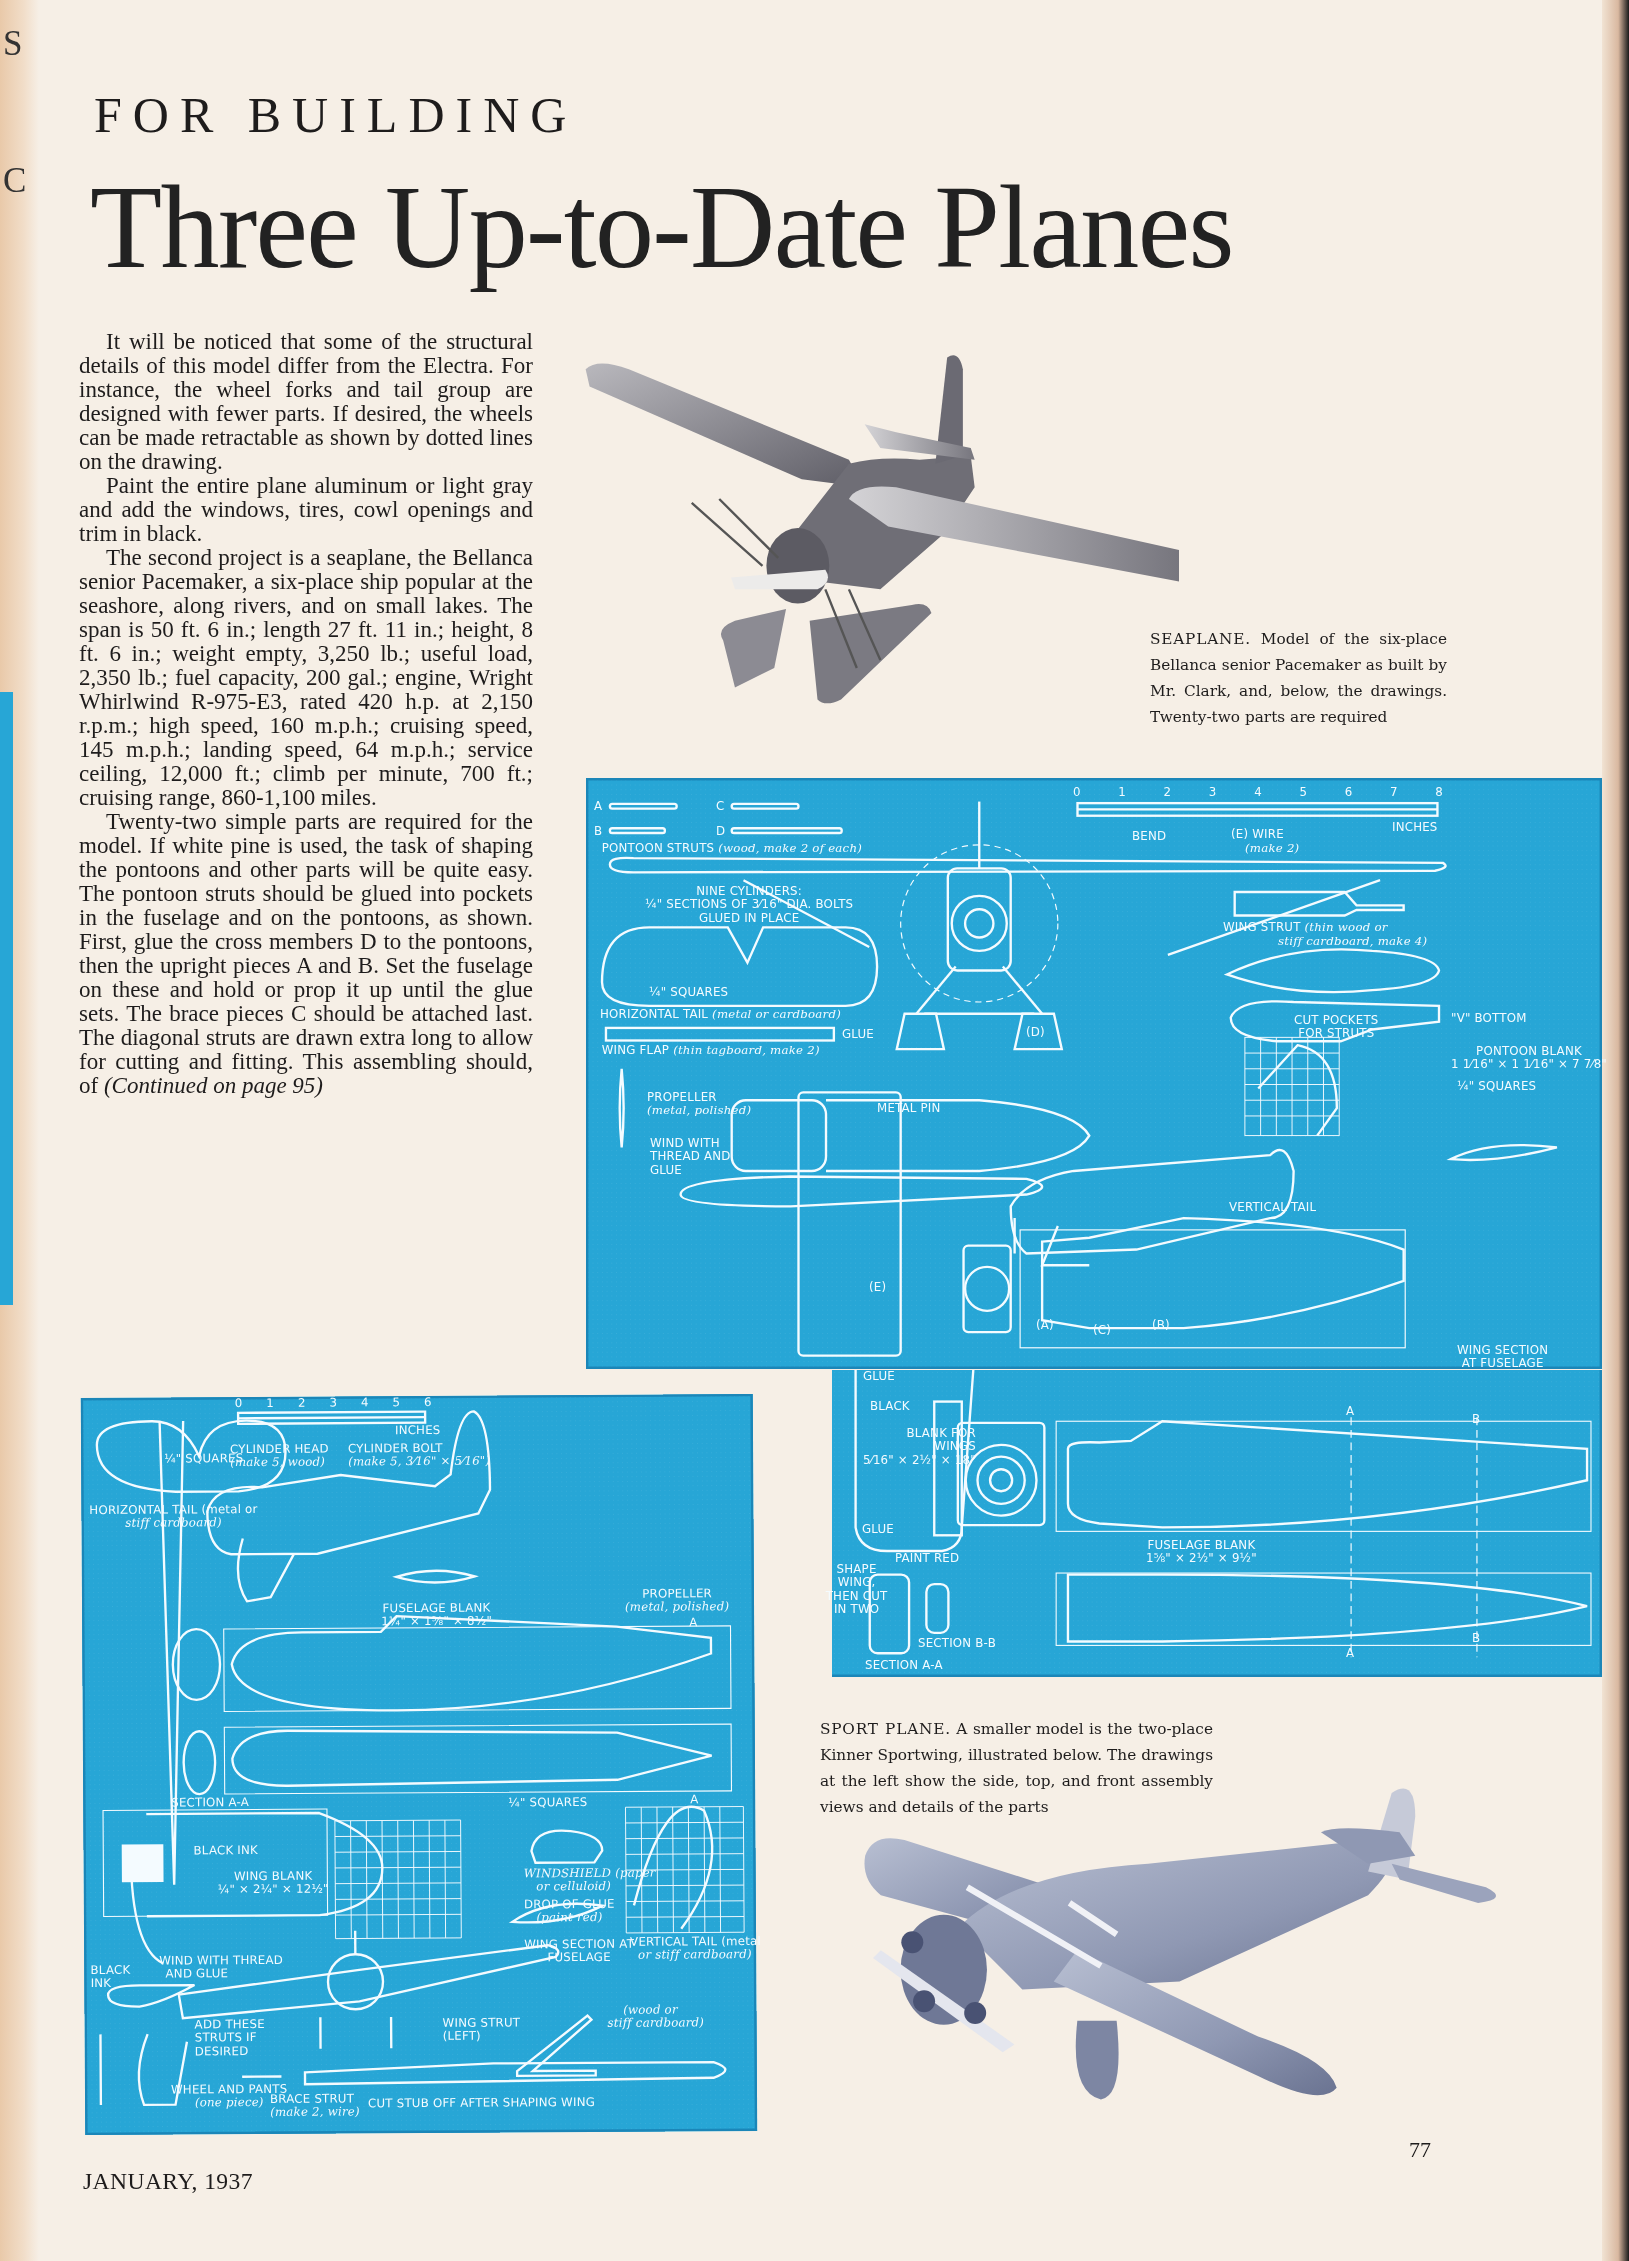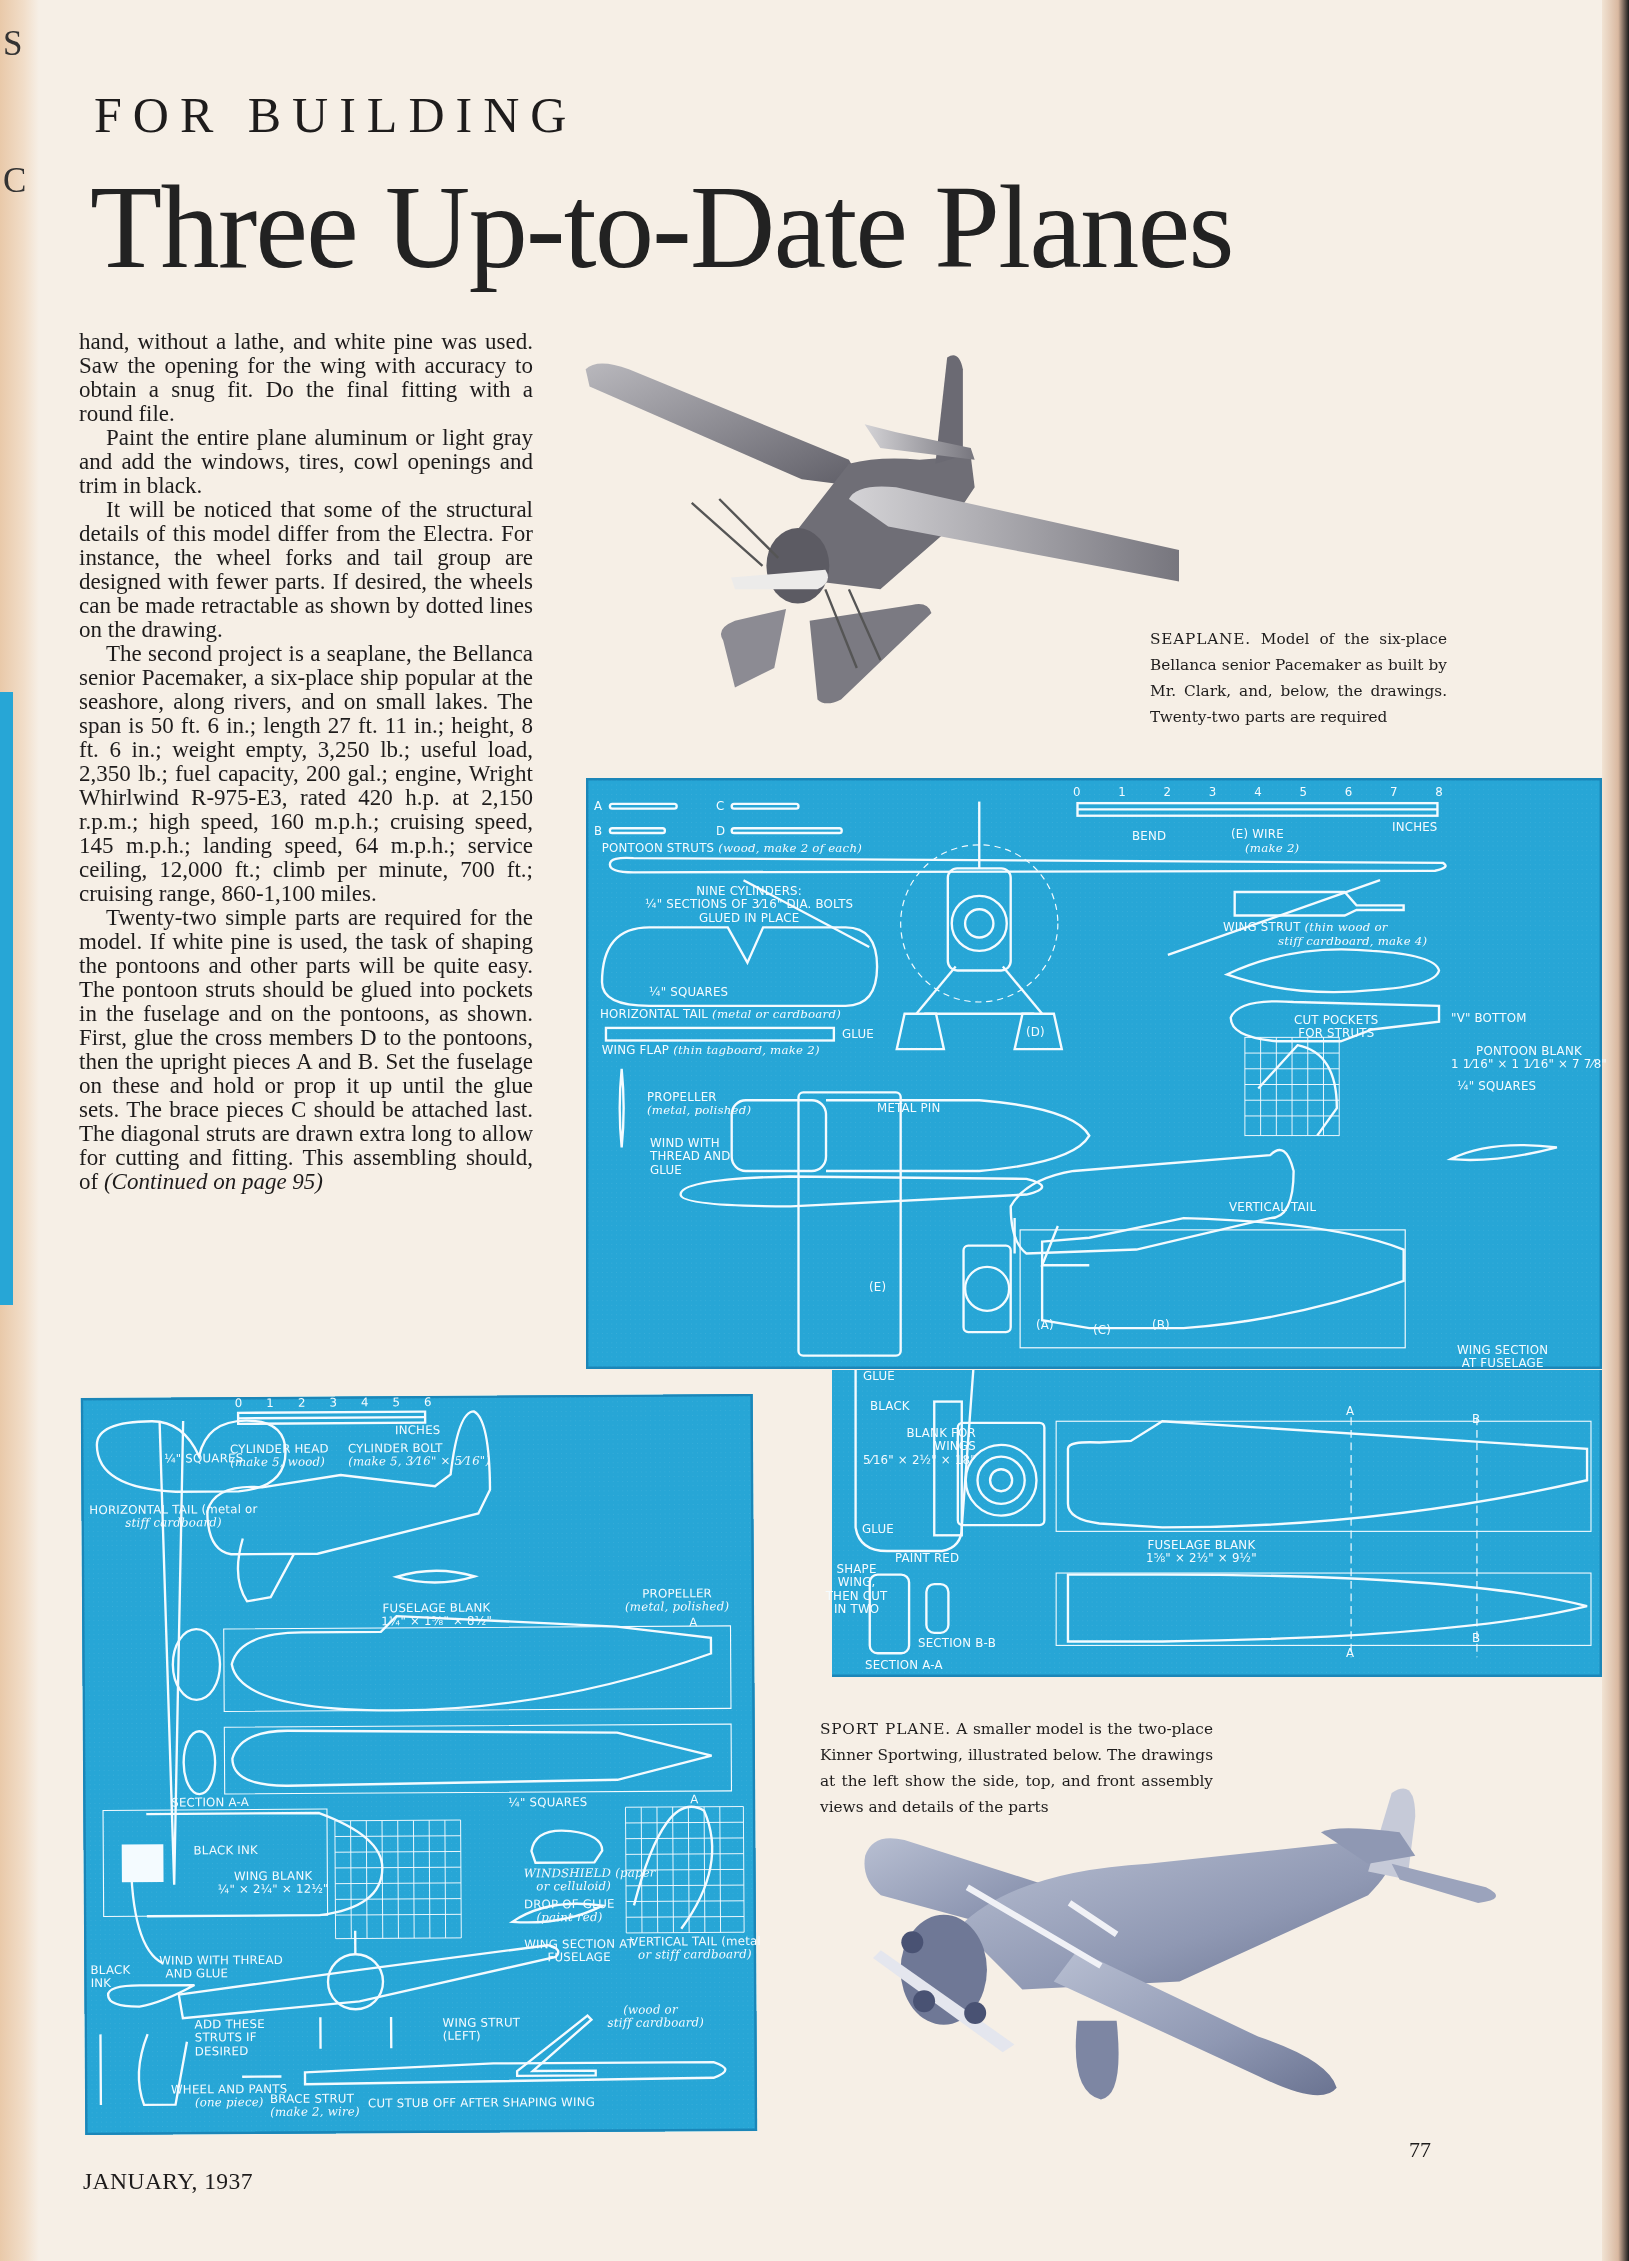--- a/index.html
+++ b/index.html
@@ -30,23 +30,22 @@
 <div class="gutter"></div>
 <div class="gutter-blue"></div>
 <div class="gutter-letter" style="top:23.6px">S</div>
 <div class="gutter-letter" style="top:161px">C</div>
 <div class="right-edge"></div>
 
 <div class="kicker">FOR BUILDING</div>
 <div class="headline">Three Up-to-Date Planes</div>
 
 <div class="body-col">
-  <p class="first">hand, without a lathe, and white pine was used. Saw the opening for the wing with accuracy to obtain a snug fit. Do the final fitting with a round file.</p>
+  <p>It will be noticed that some of the structural details of this model differ from the Electra. For instance, the wheel forks and tail group are designed with fewer parts. If desired, the wheels can be made retractable as shown by dotted lines on the drawing.</p>
   <p>Paint the entire plane aluminum or light gray and add the windows, tires, cowl openings and trim in black.</p>
-  <p>It will be noticed that some of the structural details of this model differ from the Electra. For instance, the wheel forks and tail group are designed with fewer parts. If desired, the wheels can be made retractable as shown by dotted lines on the drawing.</p>
   <p>The second project is a seaplane, the Bellanca senior Pacemaker, a six-place ship popular at the seashore, along rivers, and on small lakes. The span is 50 ft. 6 in.; length 27 ft. 11 in.; height, 8 ft. 6 in.; weight empty, 3,250 lb.; useful load, 2,350 lb.; fuel capacity, 200 gal.; engine, Wright Whirlwind R-975-E3, rated 420 h.p. at 2,150 r.p.m.; high speed, 160 m.p.h.; cruising speed, 145 m.p.h.; landing speed, 64 m.p.h.; service ceiling, 12,000 ft.; climb per minute, 700 ft.; cruising range, 860-1,100 miles.</p>
   <p><span>Twenty-two simple parts are required for the model. If white pine is used, the task of shaping the pontoons and other parts will be quite easy. The pontoon struts should be glued into pockets in the fuselage and on the pontoons, as shown. First, glue the cross members D to the pontoons, then the upright pieces A and B. Set the fuselage on these and hold or prop it up until the glue sets. The brace pieces C should be attached last. The diagonal struts are drawn extra long to allow for cutting and fitting. This assembling should, of</span> <i>(Continued on page 95)</i></p>
 </div>
 
 <svg class="photo" style="left:566px;top:330px" width="613" height="393" viewBox="0 0 780 500">
   <defs>
     <linearGradient id="g1" x1="0" y1="0" x2="1" y2="1">
         <stop offset="0" stop-color="#b9b8bd"></stop>
         <stop offset="0.5" stop-color="#8c8b92"></stop>
         <stop offset="1" stop-color="#5e5d66"></stop>

